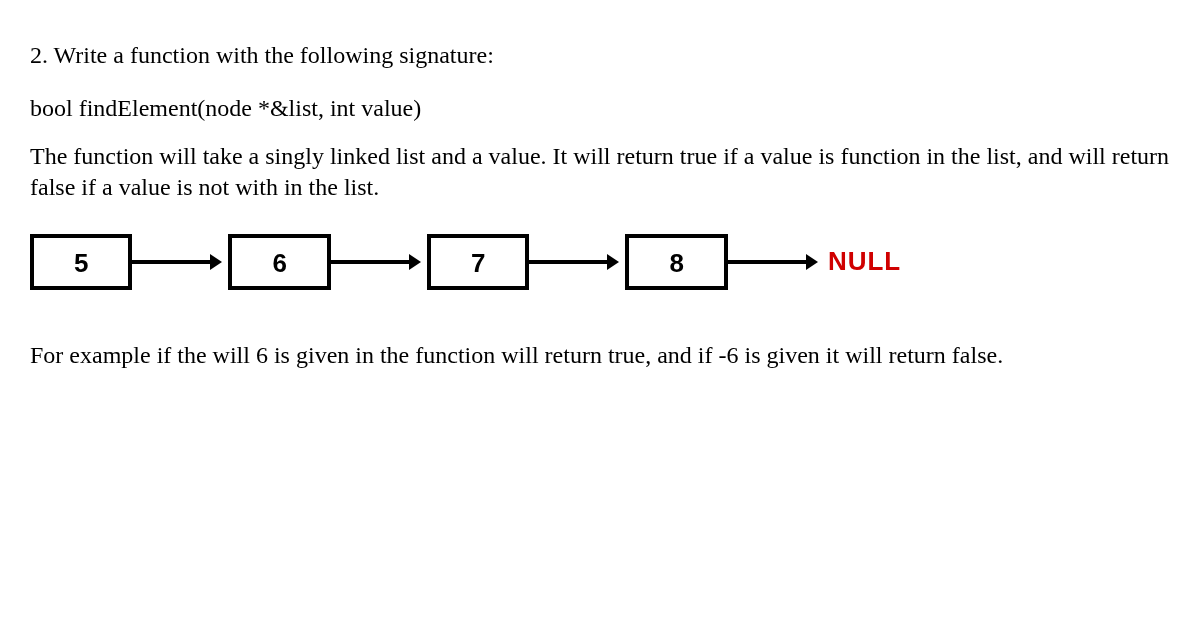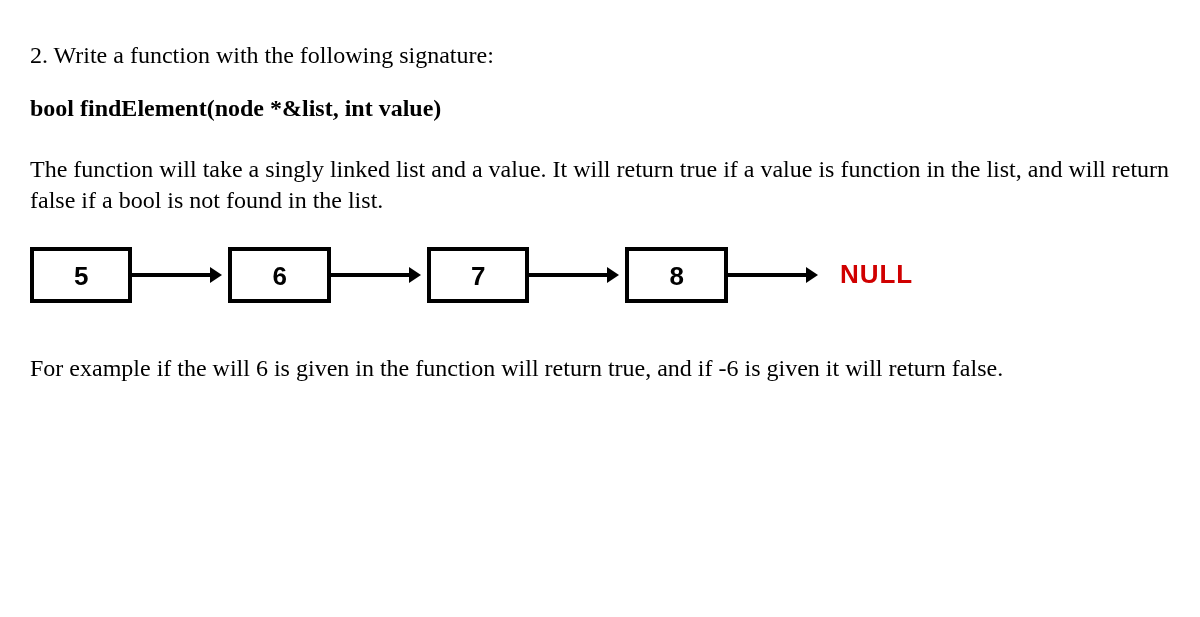--- a/index.html
+++ b/index.html
@@ -10,22 +10,22 @@
     margin: 0;
     padding: 40px 30px;
     width: 1200px;
     box-sizing: border-box;
   }
   .para {
     margin-bottom: 24px;
     line-height: 1.3;
   }
   .signature {
-    font-weight: bold;
-    margin-bottom: 32px;
+    font-weight: normal;
+    margin-bottom: 19px;
   }
   .bold { font-weight: normal; }
   .diagram {
     display: flex;
     align-items: center;
     margin: 30px 0 50px 0;
     font-family: Arial, Helvetica, sans-serif;
     font-weight: bold;
     font-size: 26px;
   }
@@ -44,36 +44,36 @@
   }
   svg.arrow {
     width: 90px;
     height: 20px;
   }
   .null {
     color: #d00000;
     font-family: Arial, Helvetica, sans-serif;
     font-weight: bold;
     font-size: 26px;
-    margin-left: 16px;
+    margin-left: 4px;
     letter-spacing: 1px;
   }
 </style>
 </head>
 <body>
 
 <div class="para">
   <span>2.</span>
   <span>Write a function with the following signature:</span>
 </div>
 
 <div class="signature">bool findElement(node *&amp;list, int value)</div>
 
 <div class="para">
-  <span>The function will take a singly linked list and a value. It will return </span><span class="bold">true</span><span> if a value is function in the list, and will return </span><span class="bold">false</span><span> if a bool is not found in the list.</span>
+  <span>The function will take a singly linked list and a value. It will return </span><span class="bold">true</span><span> if a value is function in the list, and will return </span><span class="bold">false</span><span> if a value is not with in the list.</span>
 </div>
 
 <div class="diagram">
   <div class="node">5</div>
   <div class="arrow-wrap">
     <svg class="arrow" viewBox="0 0 90 20">
         <line x1="0" y1="10" x2="78" y2="10" stroke="#000" stroke-width="4"></line>
         <polygon points="78,2 90,10 78,18" fill="#000"></polygon>
       </svg>
   </div>

